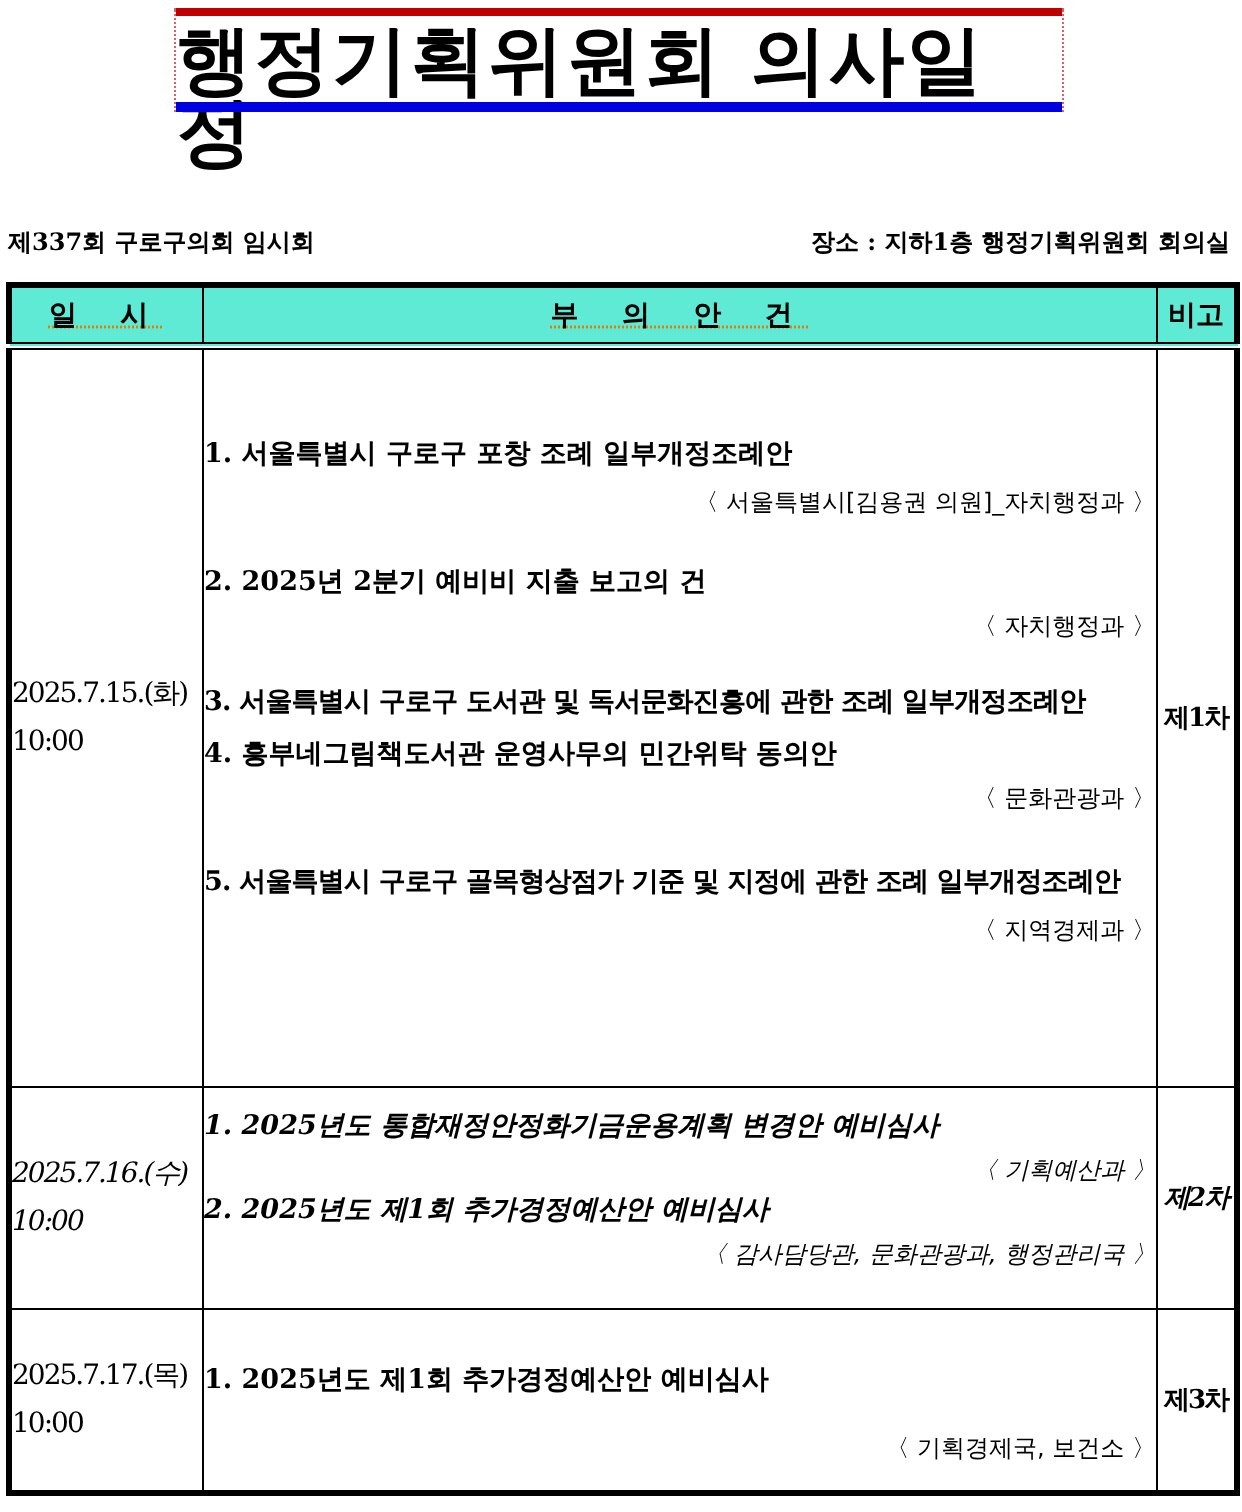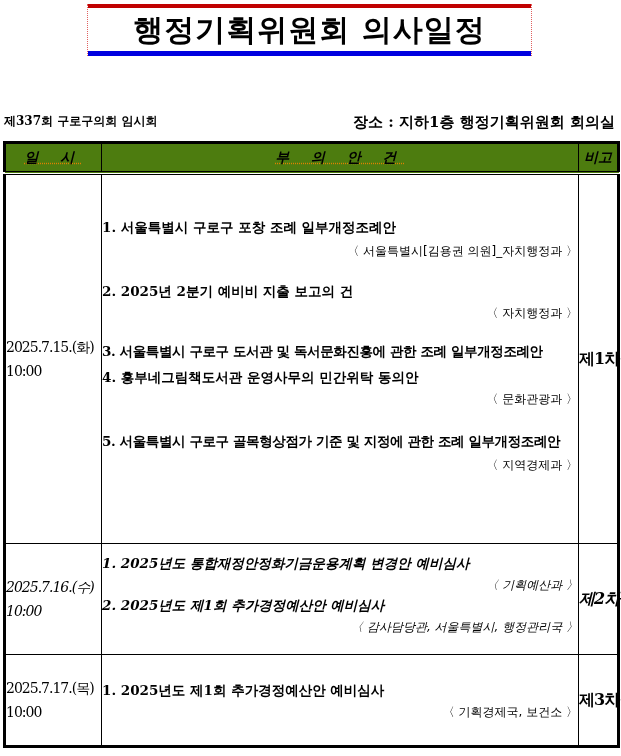--- a/index.html
+++ b/index.html
@@ -1,35 +1,35 @@
 <!DOCTYPE html>
 <html><head>
   <meta charset="utf-8">
   <style>
     html, body { margin: 0; padding: 0; background: #ffffff; }
     body { width: 621px; height: 756px; position: relative; overflow: hidden; font-family: "DejaVu Serif", serif; color: #000; }
 
     .title-box { position: absolute; left: 87px; top: 4px; width: 443px; height: 52px; border-left: 1px dotted #e06060; border-right: 1px dotted #e06060; }
     .title-bar-top { position: absolute; left: 0; right: 0; top: 0; height: 4px; background: #c00000; }
     .title-bar-bottom { position: absolute; left: 0; right: 0; bottom: 0; height: 5px; background: #0000e0; }
-    .title-text { position: absolute; left: 0; right: 0; top: 8px; text-align: center; font-family: "DejaVu Sans", sans-serif; font-weight: bold; font-size: 30px; letter-spacing: 1px; line-height: 36px; }
+    .title-text { position: absolute; left: 0; right: 0; top: 8px; font-family: "DejaVu Sans", sans-serif; font-weight: bold; font-size: 38px; letter-spacing: 1px; line-height: 36px; }
 
     .session { position: absolute; left: 4px; top: 113px; font-size: 12px; font-weight: bold; }
-    .venue { position: absolute; right: 6px; top: 113px; font-size: 15px; font-weight: bold; }
+    .venue { position: absolute; right: 6px; top: 113px; font-size: 12px; font-weight: bold; }
 
     table.agenda { position: absolute; left: 3px; top: 141px; width: 614px; border-collapse: collapse; border: 3px solid #000; table-layout: fixed; }
     table.agenda th, table.agenda td { border: 1px solid #000; padding: 0; }
-    table.agenda thead th { background: #4d7c0f; height: 27px; font-family: "DejaVu Sans", sans-serif; font-size: 14px; font-weight: bold; border-bottom: 4px double #000; font-style: italic; }
+    table.agenda thead th { background: #5eead4; height: 27px; font-family: "DejaVu Sans", sans-serif; font-size: 14px; font-weight: bold; border-bottom: 4px double #000; }
     table.agenda thead th .spell { text-decoration: underline dotted #e08000; letter-spacing: 0.6em; }
     col.c-date { width: 97px; }
     col.c-items { width: 477px; }
     col.c-note { width: 40px; }
 
     td.date { vertical-align: middle; font-size: 14px; line-height: 24px; letter-spacing: -1px; }
-    td.note { vertical-align: middle; font-size: 16px; font-weight: bold; letter-spacing: -1px; white-space: nowrap; }
+    td.note { text-align: center; vertical-align: middle; font-size: 13px; font-weight: bold; letter-spacing: -1px; white-space: nowrap; }
     td.items { vertical-align: top; padding: 0 4px 0 4px; }
 
     .item-title { font-size: 13.5px; font-weight: bold; white-space: nowrap; line-height: 18px; }
     .item-dept { text-align: right; font-family: "DejaVu Sans", sans-serif; font-size: 12px; white-space: nowrap; line-height: 18px; }
 
     .r1 td { height: 368px; }
     .r2 td { height: 110px; font-style: italic; }
     .r3 td { height: 90px; }
   </style>
 </head>
@@ -90,31 +90,31 @@
       <td class="date">
         <div>2025.7.16.(수)</div>
         <div>10:00</div>
       </td>
       <td class="items">
         <div style="height:10px"></div>
         <div class="item-title">1. 2025년도 통합재정안정화기금운용계획 변경안 예비심사</div>
         <div class="item-dept" style="margin-top:4px">〈 기획예산과 〉</div>
         <div style="height:2px"></div>
         <div class="item-title">2. 2025년도 제1회 추가경정예산안 예비심사</div>
-        <div class="item-dept" style="margin-top:4px">〈 감사담당관, 서울특별시, 행정관리국 〉</div>
+        <div class="item-dept" style="margin-top:4px">〈 감사담당관, 문화관광과, 행정관리국 〉</div>
       </td>
       <td class="note">제2차</td>
     </tr>
 
     <tr class="r3">
       <td class="date">
         <div>2025.7.17.(목)</div>
         <div>10:00</div>
       </td>
       <td class="items">
         <div style="height:26px"></div>
         <div class="item-title">1. 2025년도 제1회 추가경정예산안 예비심사</div>
-        <div class="item-dept" style="margin-top:4px">〈 기획경제국, 보건소 〉</div>
+        <div class="item-dept" style="margin-top:16px">〈 기획경제국, 보건소 〉</div>
       </td>
       <td class="note">제3차</td>
     </tr>
   </tbody>
 </table>
 
 </body></html>

